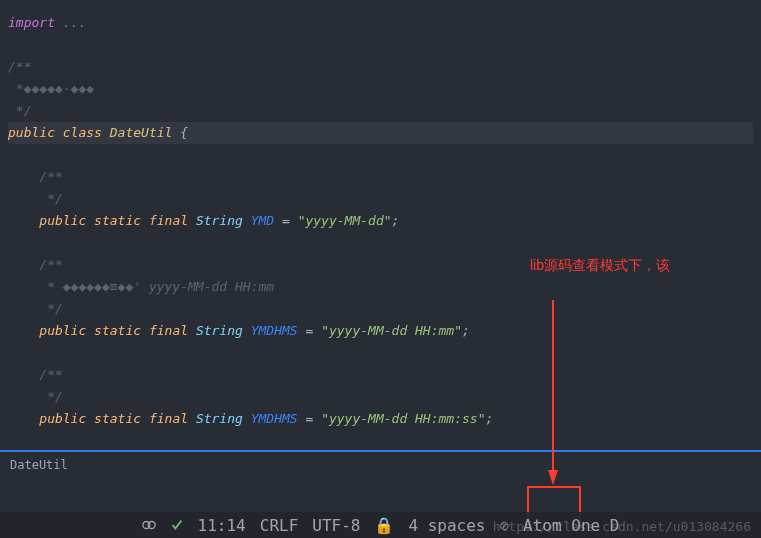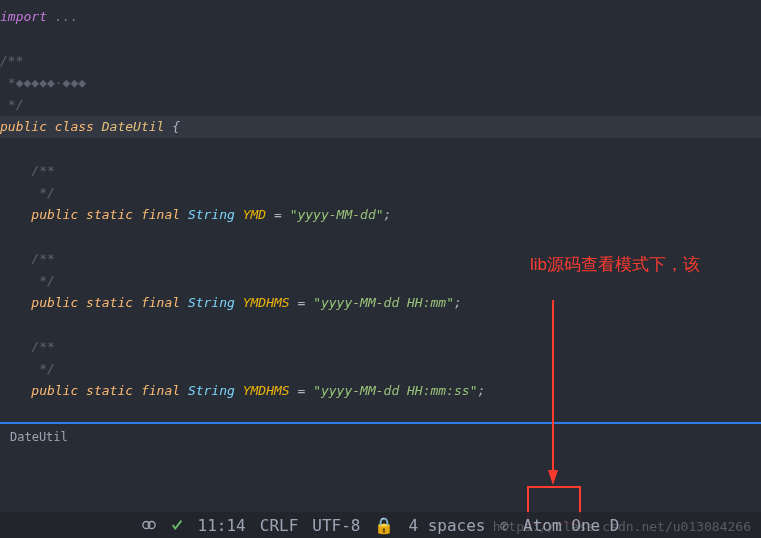--- a/index.html
+++ b/index.html
@@ -1,35 +1,35 @@
 <!DOCTYPE html>
 <html><head>
   <meta charset="utf-8">
   <style>
     * { margin: 0; padding: 0; box-sizing: border-box; }
     body { width: 761px; height: 538px; background: #282c34; font-family: 'Consolas', monospace; font-size: 13px; font-style: italic; color: #abb2bf; overflow: hidden; position: relative; }
-    .editor { padding: 6px 0; }
+    .editor { padding: 6px 8px; margin-top: 6px; }
     .line { line-height: 22px; white-space: pre; }
     .kw-import { color: #c678dd; }
     .kw-ellipsis { color: #7d8590; }
     .kw-public, .kw-class, .kw-static, .kw-final { color: #fdba74; }
     .type { color: #7dd3fc; }
     .class-name { color: #e5c07b; }
-    .const-name { color: #eab308; }
+    .const-name { color: #3b82f6; }
     .str { color: #98c379; }
     .comment { color: #5c6370; }
     .plain { color: #abb2bf; }
     .brace { color: #abb2bf; }
     .highlight-line { background: rgba(60,65,80,0.5); display: block; width: 100%; padding-left: 0; }
     .hr-blue { height: 2px; background: #2b7de9; margin-top: 14px; }
     .breadcrumb { padding: 6px 10px; color: #9da5b4; font-style: normal; font-size: 12px; }
     .statusbar { position: absolute; bottom: 0; left: 0; right: 0; height: 26px; background: rgba(33,37,43,0.9); display: flex; align-items: center; justify-content: center; padding: 0 8px; gap: 14px; font-style: normal; font-size: 16px; color: #9da5b4; }
     .statusbar .pair { display: flex; align-items: center; gap: 4px; }
     .icon { width: 14px; height: 14px; display: inline-block; }
-    .annotation-text { position: absolute; color: #ff3b30; font-family: sans-serif; font-style: normal; font-size: 17px; line-height: 26px; top: 252px; left: 530px; }
+    .annotation-text { position: absolute; color: #ff3b30; font-family: sans-serif; font-style: normal; font-size: 14px; line-height: 26px; top: 252px; left: 530px; }
     .annotation-box { position: absolute; width: 54px; height: 38px; border: 2px solid #ff3b30; left: 527px; top: 486px; }
     .arrow-svg { position: absolute; top: 300px; left: 548px; width: 20px; height: 190px; }
     .watermark { position: absolute; bottom: 4px; right: 10px; font-style: normal; color: rgba(170,170,170,0.4); font-size: 13px; }
     .sep { color: #6e7681; }
   </style>
 </head>
 <body>
 
 <div class="editor">
 <div class="line"><span class="kw-import">import</span><span class="kw-ellipsis"> ...</span></div>
@@ -37,20 +37,21 @@
 <div class="line comment">/**</div>
 <div class="line comment"> *◆◆◆◆◆·◆◆◆</div>
 <div class="line comment"> */</div>
 <div class="line highlight-line"><span class="kw-public">public</span><span> </span><span class="kw-class">class</span><span> </span><span class="class-name">DateUtil</span><span> </span><span class="brace">{</span></div>
 <div class="line"> </div>
 <div class="line comment">    <span>/**</span></div>
 <div class="line comment">    <span> */</span></div>
 <div class="line">    <span class="kw-public">public</span><span> </span><span class="kw-static">static</span><span> </span><span class="kw-final">final</span><span> </span><span class="type">String</span><span> </span><span class="const-name">YMD</span><span class="plain"> = </span><span class="str">"yyyy-MM-dd"</span><span class="plain">;</span></div>
 <div class="line"> </div>
 <div class="line comment">    <span>/**</span></div>
+<div class="line comment">    <span> * ◆◆◆◆◆◆≡◆◆' yyyy-MM-dd HH:mm</span></div>
 <div class="line comment">    <span> */</span></div>
 <div class="line">    <span class="kw-public">public</span><span> </span><span class="kw-static">static</span><span> </span><span class="kw-final">final</span><span> </span><span class="type">String</span><span> </span><span class="const-name">YMDHMS</span><span class="plain"> = </span><span class="str">"yyyy-MM-dd HH:mm"</span><span class="plain">;</span></div>
 <div class="line"> </div>
 <div class="line comment">    <span>/**</span></div>
 <div class="line comment">    <span> */</span></div>
 <div class="line">    <span class="kw-public">public</span><span> </span><span class="kw-static">static</span><span> </span><span class="kw-final">final</span><span> </span><span class="type">String</span><span> </span><span class="const-name">YMDHMS</span><span class="plain"> = </span><span class="str">"yyyy-MM-dd HH:mm:ss"</span><span class="plain">;</span></div>
 </div>
 
 <div class="hr-blue"></div>
 <div class="breadcrumb">DateUtil</div>

